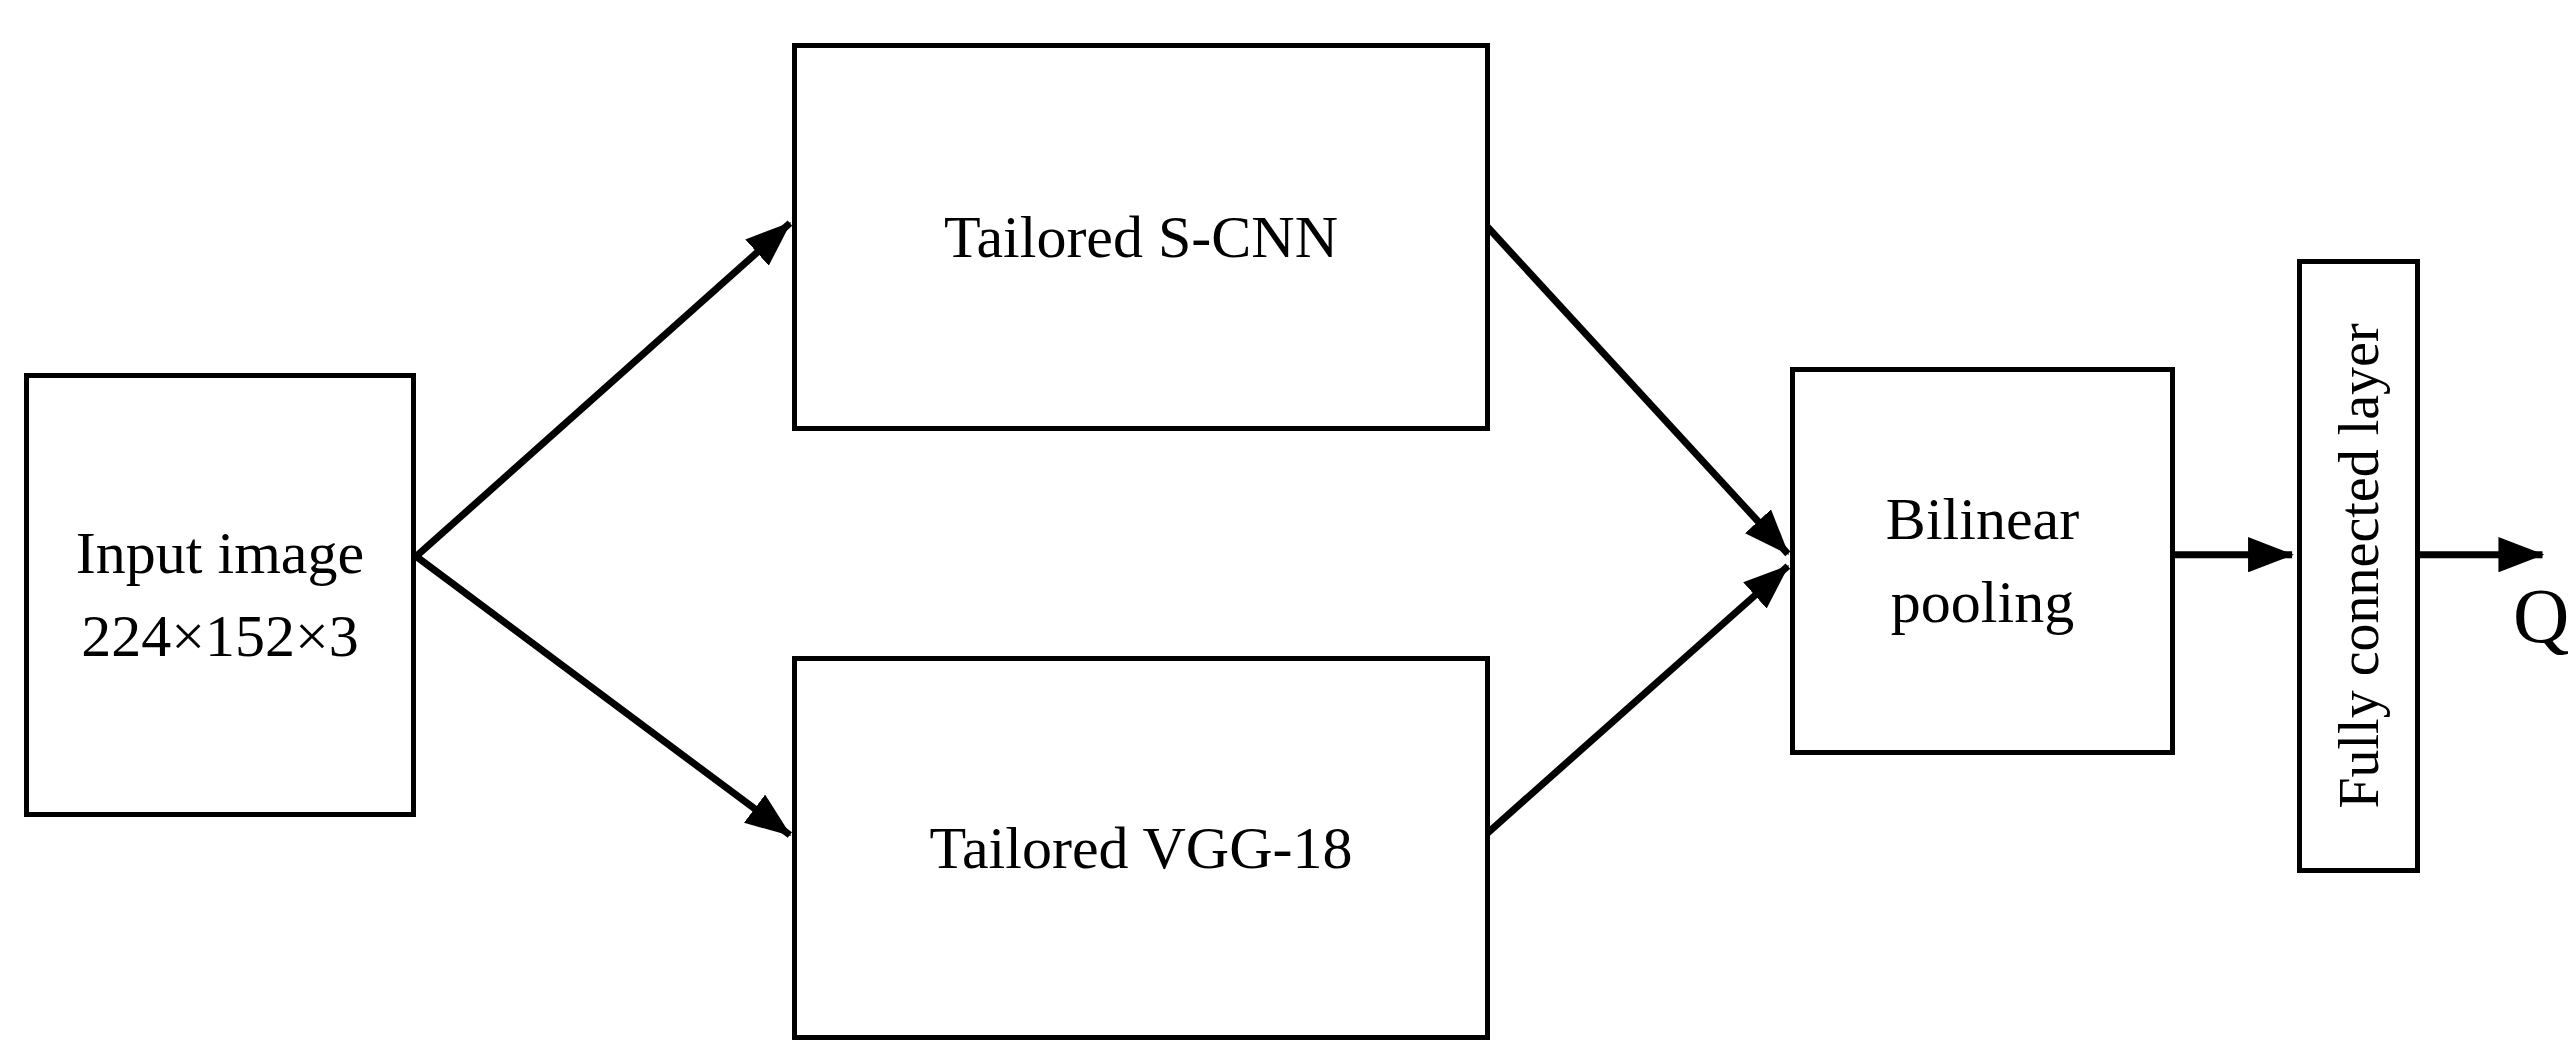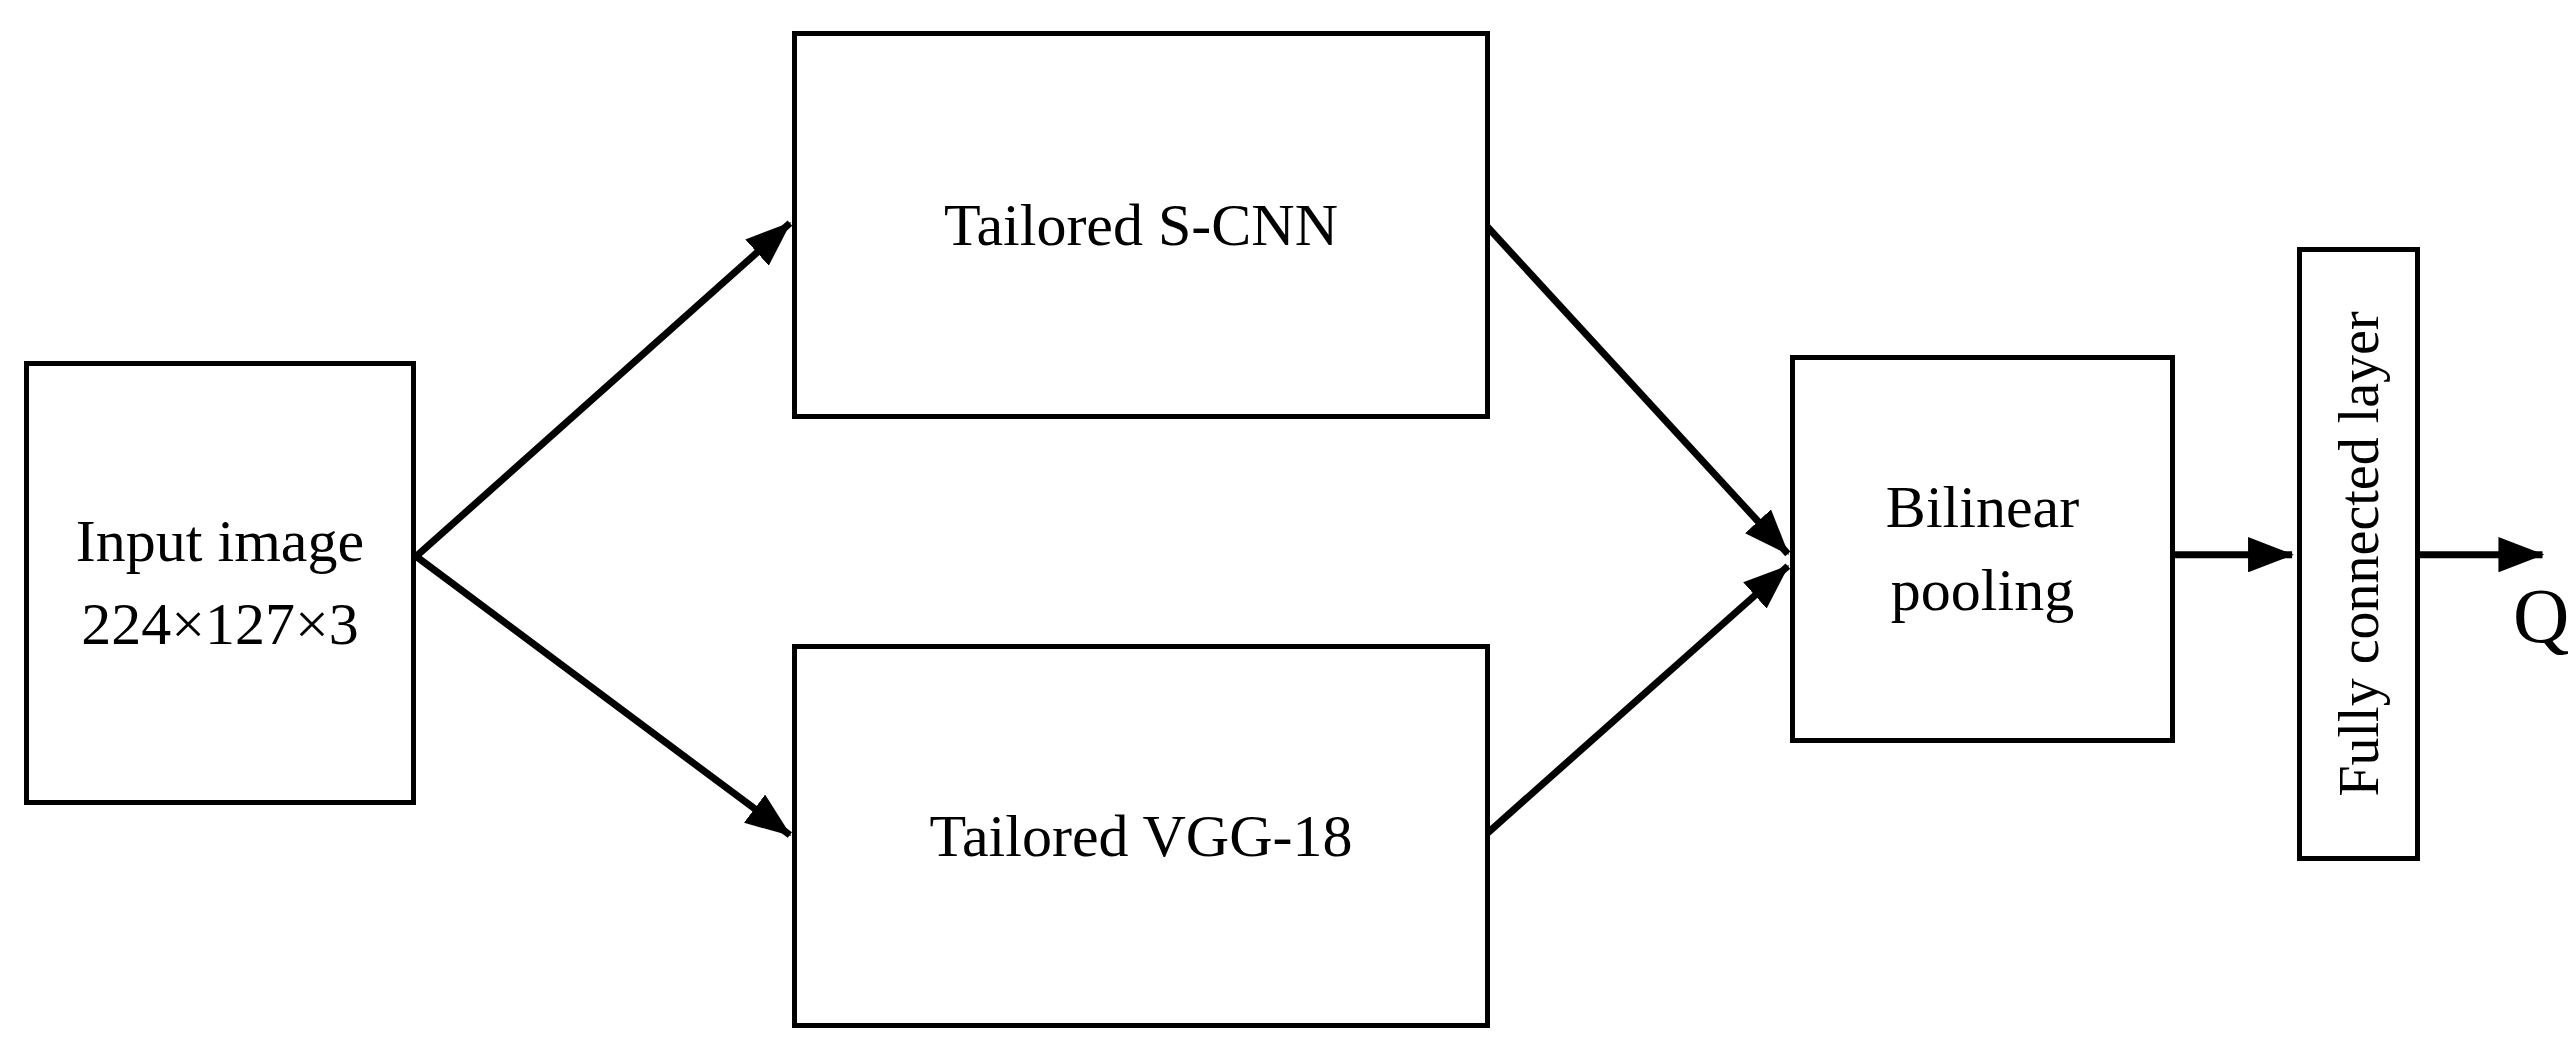--- a/index.html
+++ b/index.html
@@ -29,20 +29,21 @@
     border: 5.3px solid #000000;
     background: #ffffff;
     display: flex;
     flex-direction: column;
     align-items: center;
     justify-content: center;
     text-align: center;
     font-size: 60px;
     line-height: 1.38;
     white-space: nowrap;
+    margin-top: 12px;
   }
   #node-input    { left: 24px;   top: 361px; width: 392px; height: 444px; }
   #node-scnn     { left: 792px;  top: 31px;  width: 698px; height: 388px; }
   #node-vgg      { left: 792px;  top: 644px; width: 698px; height: 384px; }
   #node-bilinear { left: 1790px; top: 355px; width: 385px; height: 388px; }
   #node-fc       { left: 2297px; top: 247px; width: 123px; height: 614px; }
   .rotated-label {
     transform: rotate(-90deg);
     white-space: nowrap;
     font-size: 56px;
@@ -70,21 +71,21 @@
     <line x1="472" y1="631" x2="896" y2="253" stroke="#000000" stroke-width="8" marker-end="url(#ah)"></line>
     <line x1="472" y1="631" x2="896" y2="947" stroke="#000000" stroke-width="8" marker-end="url(#ah)"></line>
     <line x1="1687" y1="257" x2="2028" y2="628" stroke="#000000" stroke-width="8" marker-end="url(#ah)"></line>
     <line x1="1687" y1="945" x2="2028" y2="642" stroke="#000000" stroke-width="8" marker-end="url(#ah)"></line>
     <line x1="2464" y1="629" x2="2600" y2="629" stroke="#000000" stroke-width="8" marker-end="url(#ah)"></line>
     <line x1="2742" y1="629" x2="2884" y2="629" stroke="#000000" stroke-width="8" marker-end="url(#ah)"></line>
   </svg>
 
   <div class="node" id="node-input">
     <div>Input image</div>
-    <div>224×127×3</div>
+    <div>224×152×3</div>
   </div>
 
   <div class="node" id="node-scnn">
     <div>Tailored S-CNN</div>
   </div>
 
   <div class="node" id="node-vgg">
     <div>Tailored VGG-18</div>
   </div>
 

